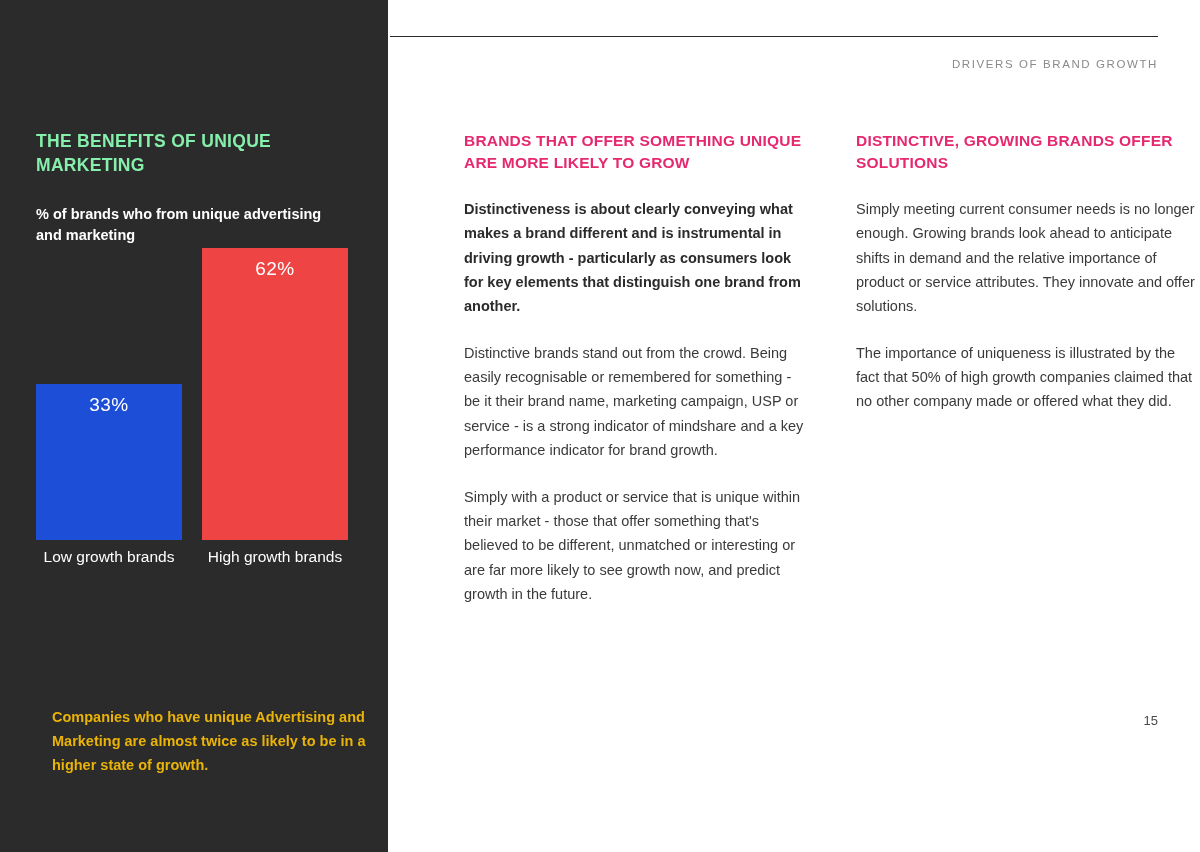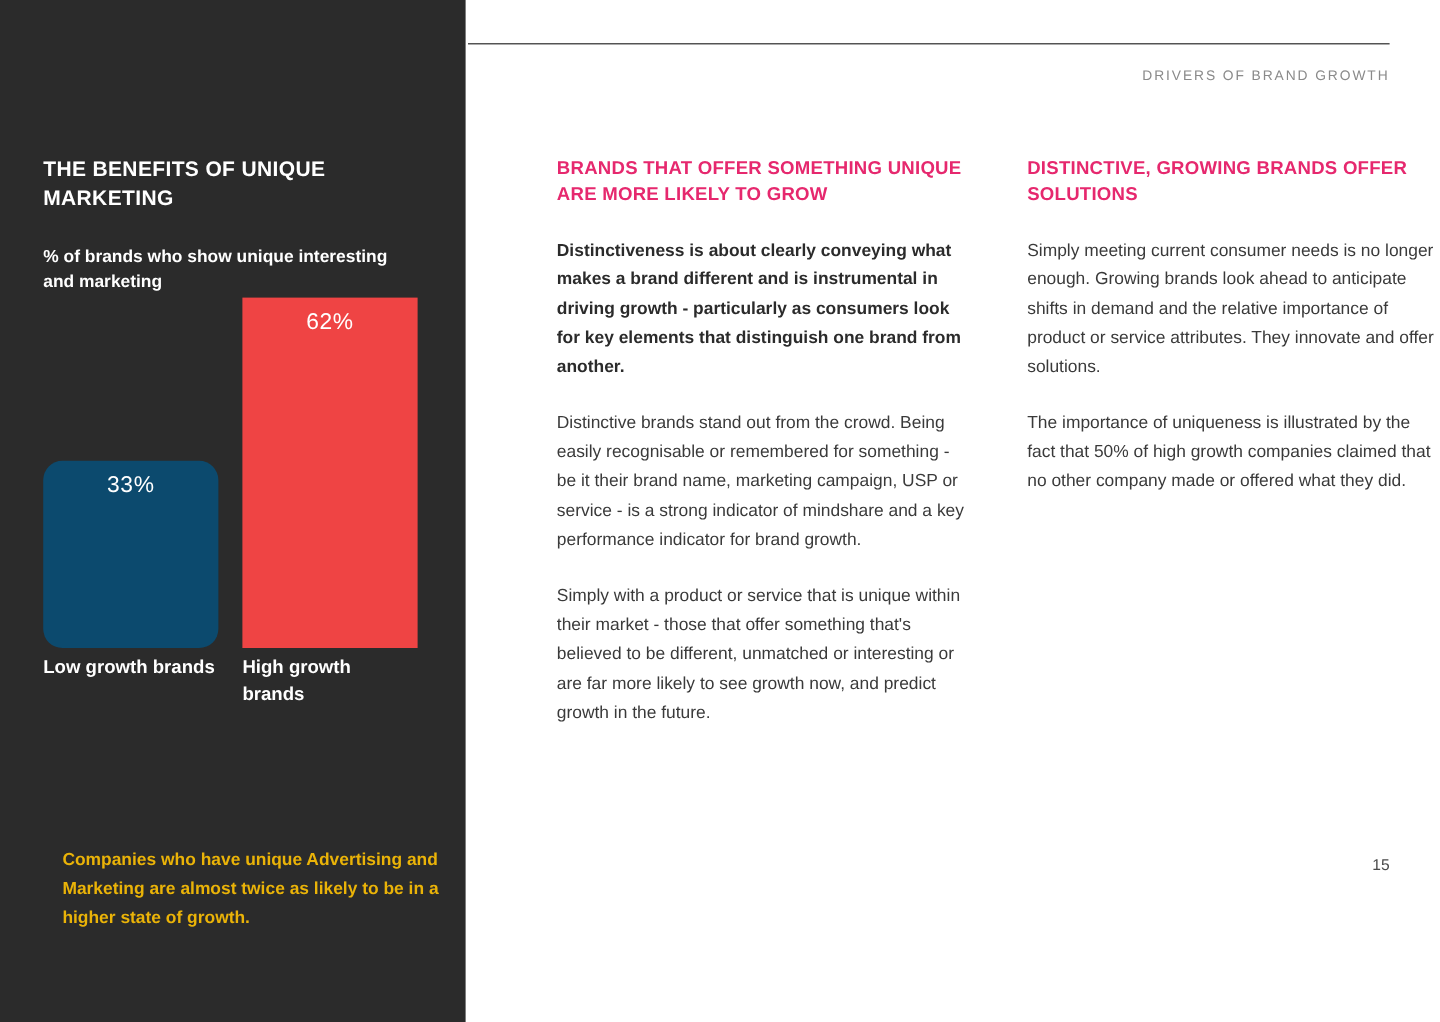--- a/index.html
+++ b/index.html
@@ -26,21 +26,21 @@
     width: 388px;
     height: 852px;
     background: #2b2b2b;
     box-sizing: border-box;
   }
   .left-title {
     position: absolute;
     left: 36px;
     top: 130px;
     width: 300px;
-    color: #ffffff;
+    color: #86efac;
     font-size: 17.5px;
     font-weight: bold;
     line-height: 1.35;
     letter-spacing: 0.3px;
   }
   .left-sub {
     position: absolute;
     left: 36px;
     top: 204px;
     width: 290px;
@@ -86,25 +86,24 @@
     width: 100%;
     text-align: center;
     color: #ffffff;
     font-size: 19px;
     letter-spacing: 0.5px;
   }
   .cat-label {
     position: absolute;
     top: 336px;
     width: 146px;
-    text-align: left;
+    text-align: center;
     color: #ffffff;
     font-size: 15.5px;
     line-height: 1.45;
-    font-weight: bold;
   }
   .cat-label.c1 { left: 0px; }
   .cat-label.c2 { left: 166px; }
 
   .left-footnote {
     position: absolute;
     left: 52px;
     top: 706px;
     width: 330px;
     color: #eab308;
@@ -182,27 +181,27 @@
   }
 </style>
 </head>
 <body>
 
 <div class="page">
 
   <div class="left-panel">
 
     <div class="left-title">THE BENEFITS OF UNIQUE MARKETING</div>
-    <div class="left-sub">% of brands who show unique interesting and marketing</div>
+    <div class="left-sub">% of brands who from unique advertising and marketing</div>
 
     <div class="chart">
       <div class="chart-plot">
 
         <div class="bar-group g1">
-          <div class="bar" id="bar0" style="height: 155.571px; background: #0c4a6e; border-radius: 16px;">
+          <div class="bar" id="bar0" style="height: 155.571px; background: #1d4ed8;">
             <div class="bar-label">33%</div>
           </div>
         </div>
 
         <div class="bar-group g2">
           <div class="bar" id="bar1" style="height: 292.286px; background: #ef4444;">
             <div class="bar-label">62%</div>
           </div>
         </div>
 

